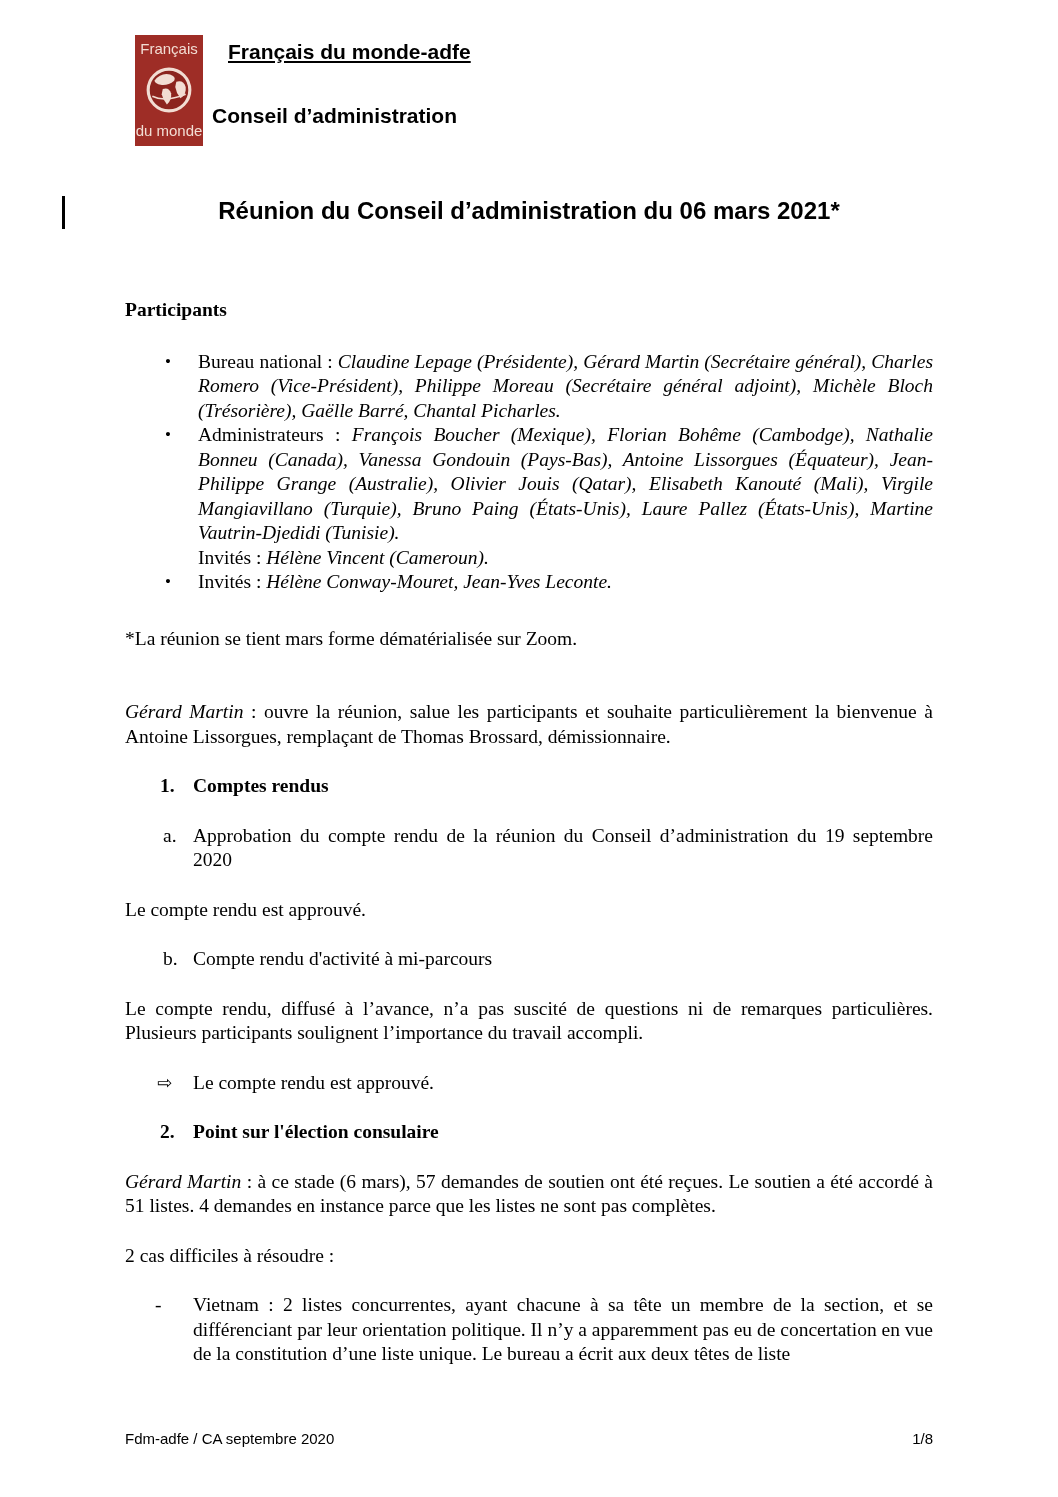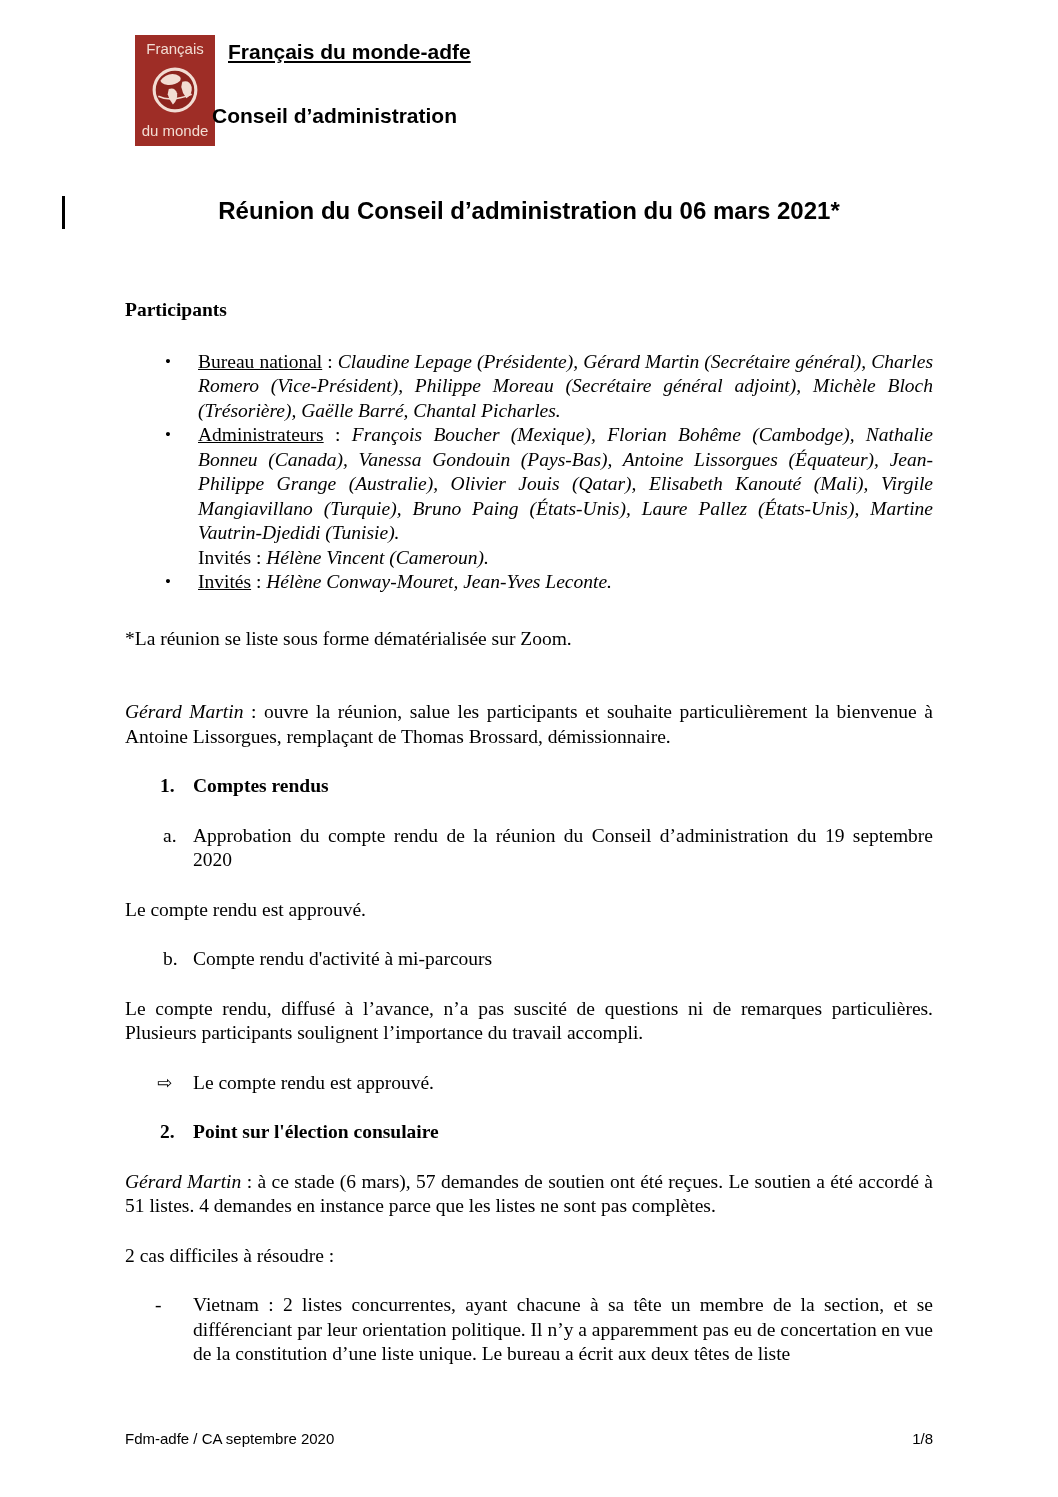--- a/index.html
+++ b/index.html
@@ -8,21 +8,21 @@
     width:1058px;height:1497px;
     margin:0 auto;
     background:#ffffff;
     color:#000;
     font-family:"Liberation Serif", serif;
     overflow:hidden;
   }
   
   .logo{
     position:absolute;left:135px;top:35px;
-    width:80px;height:111px;
+    width:68px;height:111px;
     background:#9e2d26;
     display:flex;flex-direction:column;align-items:center;justify-content:space-between;
     padding:6px 0 7px 0;box-sizing:border-box;
   }
   .logo-text{
     color:#f2ddd3;
     font-family:"Liberation Sans", sans-serif;
     font-size:15px;line-height:16px;
   }
   .logo-globe{display:block;}
@@ -58,21 +58,21 @@
   .bullet-item .bullet{position:absolute;left:40px;font-size:17px;}
   .cont-line{padding-left:73px;}
   .note{margin-top:32px;}
   .intro{margin-top:49px;}
   .num-item{position:relative;padding-left:68px;}
   .num-item .num{position:absolute;left:35px;}
   .num-item .num.alpha{left:38px;}
   .num-item .num.dash{left:30px;font-weight:normal;}
   .num-item .num.arrow{left:32px;font-family:"DejaVu Sans", sans-serif;font-size:18px;}
   .h-num{font-weight:bold;}
-  .u{text-decoration:underline;}
+  .u{}
   .it{font-style:italic;}
   
   .footer{
     position:absolute;left:125px;top:1430px;width:808px;
     font-family:"Liberation Sans", sans-serif;
     font-size:15px;line-height:18px;
   }
   .footer .f-left{float:left;text-align:right;}
   .footer .f-right{float:right;}
 </style>
@@ -114,21 +114,21 @@
       </div>
       <div class="cont-line">
         <span>Invités : </span><span class="it">Hélène Vincent (Cameroun).</span>
       </div>
       <div class="bullet-item">
         <span class="bullet">•</span>
         <span class="u">Invités</span><span> : </span><span class="it">Hélène Conway-Mouret, Jean-Yves Leconte.</span>
       </div>
     </div>
 
-    <div class="note">*La réunion se liste sous forme dématérialisée sur Zoom.</div>
+    <div class="note">*La réunion se tient mars forme dématérialisée sur Zoom.</div>
 
     <div class="intro">
       <span class="it">Gérard Martin</span><span> : ouvre la réunion, salue les participants et souhaite particulièrement la bienvenue à Antoine Lissorgues, remplaçant de Thomas Brossard, démissionnaire.</span>
     </div>
 
     <div class="blk num-item">
       <span class="num h-num">1.</span>
       <span class="p-heading">Comptes rendus</span>
     </div>
 

